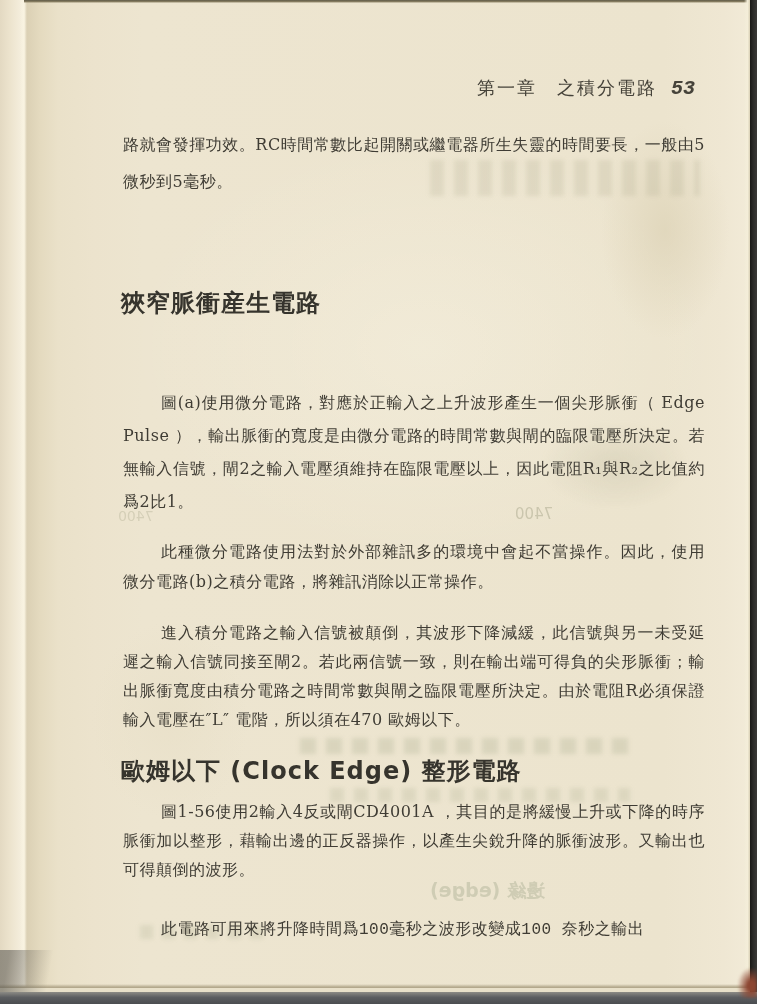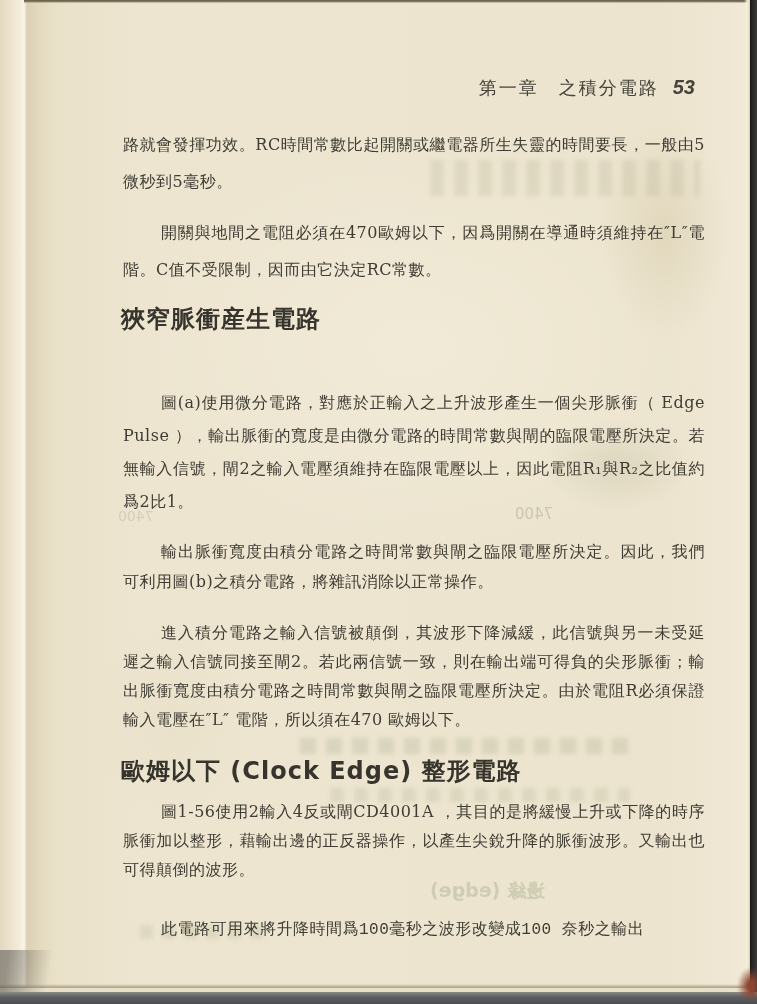--- a/index.html
+++ b/index.html
@@ -72,21 +72,21 @@
     font-size:16px;letter-spacing:.5px;
     text-align:justify;
   }
   .body-par{left:123px;width:582px;line-height:37px;}
   .indent{text-indent:38px;}
   .hdr{
     left:120px;width:575px;top:76px;text-align:right;
     font-size:18px;color:#46433a;letter-spacing:2px;
   }
   .hdr .pageno{
-    font-family:Liberation Sans, sans-serif;
+    font-family:Liberation Mono, monospace;
     font-weight:700;font-style:italic;font-size:20px;margin-left:14px;
     letter-spacing:0;
   }
   .heading{
     left:121px;width:600px;
     font-family:"DejaVu Sans","Liberation Sans",sans-serif;
     font-weight:700;font-size:24px;color:#36342d;letter-spacing:1px;
     text-align:left;
   }
 
@@ -121,28 +121,27 @@
   <div class="bleed-blob" style="left:300px;top:738px;width:330px;height:16px;background:repeating-linear-gradient(90deg,rgba(150,158,125,.22) 0 16px,rgba(150,158,125,0) 16px 26px);"></div>
   <div class="bleed-blob" style="left:330px;top:788px;width:300px;height:14px;background:repeating-linear-gradient(90deg,rgba(150,158,125,.18) 0 14px,rgba(150,158,125,0) 14px 24px);"></div>
   <div class="bleed-blob" style="left:140px;top:925px;width:130px;height:14px;background:repeating-linear-gradient(90deg,rgba(150,158,125,.18) 0 13px,rgba(150,158,125,0) 13px 22px);"></div>
 
   <div class="txt hdr">
     <span>第一章　之積分電路</span><span class="pageno">53</span>
   </div>
 
   <div class="txt body-par" style="top:126px;">路就會發揮功效。RC時間常數比起開關或繼電器所生失靈的時間要長，一般由5微秒到5毫秒。</div>
 
-  <div class="txt body-par indent" style="top:214px;">開關與地間之電阻必須在470歐姆以下，因爲開關在導通時須維持在″L″電階。C值不受限制，因而由它決定RC常數。</div>
 
-  <div class="txt heading" style="top:287px;margin-top:16px;">狹窄脈衝産生電路</div>
+  <div class="txt heading" style="top:287px;">狹窄脈衝産生電路</div>
 
 
   <div class="txt body-par indent" style="top:386px;line-height:33px;">圖(a)使用微分電路，對應於正輸入之上升波形產生一個尖形脈衝（ Edge Pulse ），輸出脈衝的寬度是由微分電路的時間常數與閘的臨限電壓所決定。若無輸入信號，閘2之輸入電壓須維持在臨限電壓以上，因此電阻R₁與R₂之比值約爲2比1。</div>
 
-  <div class="txt body-par indent" style="top:537px;line-height:30px;">輸出脈衝寬度由積分電路之時間常數與閘之臨限電壓所決定。因此，我們可利用圖(b)之積分電路，將雜訊消除以正常操作。</div>
+  <div class="txt body-par indent" style="top:537px;line-height:30px;">此種微分電路使用法對於外部雜訊多的環境中會起不當操作。因此，使用微分電路(b)之積分電路，將雜訊消除以正常操作。</div>
 
   <div class="txt body-par indent" style="top:618px;line-height:29px;">進入積分電路之輸入信號被顛倒，其波形下降減緩，此信號與另一未受延遲之輸入信號同接至閘2。若此兩信號一致，則在輸出端可得負的尖形脈衝；輸出脈衝寬度由積分電路之時間常數與閘之臨限電壓所決定。由於電阻R必須保證輸入電壓在″L″ 電階，所以須在470 歐姆以下。</div>
 
   <div class="txt heading" style="top:755px;">歐姆以下 (Clock Edge) 整形電路</div>
 
   <div class="txt body-par indent" style="top:797px;line-height:29px;">圖1-56使用2輸入4反或閘CD4001A ，其目的是將緩慢上升或下降的時序脈衝加以整形，藉輸出邊的正反器操作，以產生尖銳升降的脈衝波形。又輸出也可得顛倒的波形。</div>
 
   <div class="txt body-par indent" style="top:912px;font-family:Liberation Mono, monospace;">此電路可用來將升降時間爲100毫秒之波形改變成100 奈秒之輸出</div>
 
   <div class="right-page-edge"></div>

